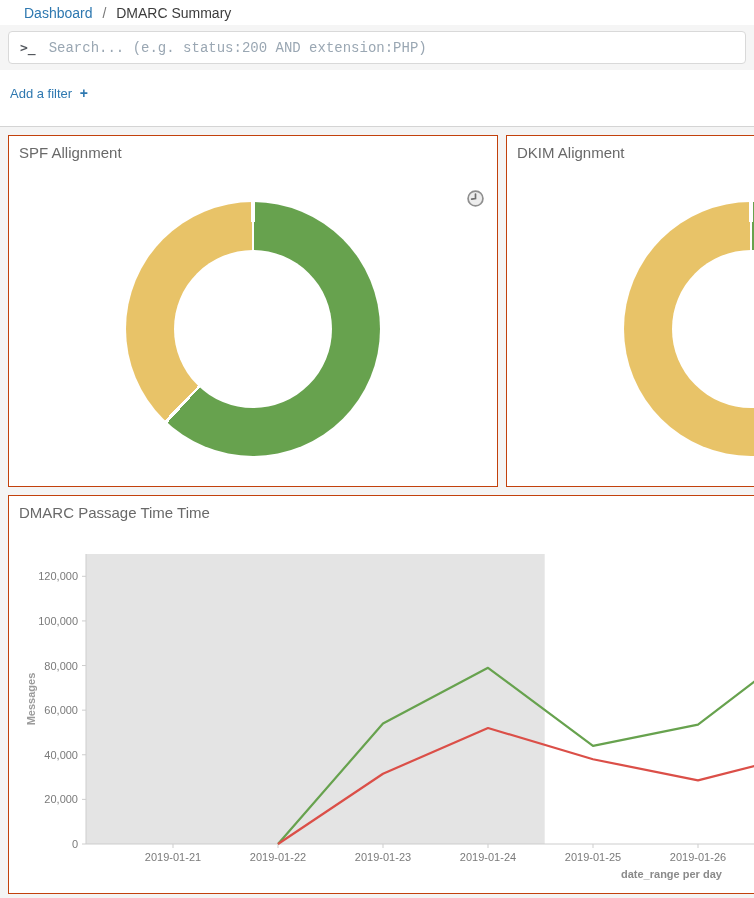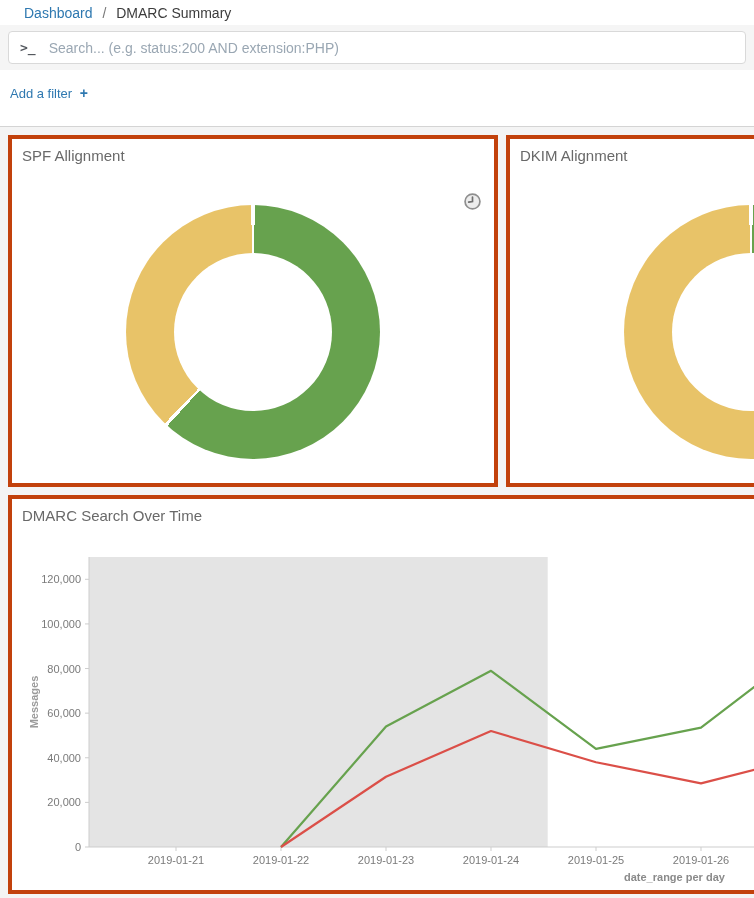--- a/index.html
+++ b/index.html
@@ -17,30 +17,30 @@
   
   .search-bar { background:#f5f5f5; padding:6px 8px; }
   .search-box {
     display:flex; align-items:center; height:33px;
     background:#fff; border:1px solid #d9d9d9; border-radius:4px; padding:0 11px;
   }
   .prompt-icon {
     font-family:"DejaVu Sans Mono", monospace;
     font-size:13px; color:#54585e; margin-right:11px; font-weight:bold;
   }
-  .search-input { border:none; outline:none; flex:1; font-size:14px; color:#b91c1c; background:transparent; }
+  .search-input { border:none; outline:none; flex:1; font-size:14px; color:#b91c1c; background:transparent;font-family:Liberation Mono, monospace; }
   .search-input::placeholder { color:#9aa7b3; }
   
   .filter-bar { background:#fff; padding:14px 10px 24px; border-bottom:1px solid #d4d4d4; }
   .add-filter { color:#2e78b0; font-size:13px; cursor:pointer; }
   .add-filter .plus { font-weight:bold; margin-left:4px; font-size:14px; }
   
   .dashboard { background:#f4f4f4; padding:8px; height:783px; }
   .top-row { display:flex; flex-wrap:nowrap; gap:8px; width:988px; margin-bottom:8px; }
-  .panel { background:#fff; border:4px solid #c2410c; position:relative; }
+  .panel { background:#fff; border:1px solid #c2410c; position:relative; }
   .donut-panel { flex:0 0 490px; width:490px; height:352px; }
   .line-panel { width:988px; height:399px; }
   .panel-title { position:absolute; top:8px; left:10px; font-size:15px; color:#696969; white-space:nowrap; }
   
   .donut { position:absolute; width:254px; height:254px; border-radius:50%; left:calc(50% - 127px); top:66px; cursor:pointer; }
   .donut .hole { position:absolute; width:158px; height:158px; left:48px; top:48px; background:#fff; border-radius:50%; }
   
   .panel-icon { position:absolute; top:54px; right:13px; width:17px; height:17px; cursor:pointer; }
   
   .line-chart-svg { position:absolute; left:0; top:0; }
@@ -90,21 +90,21 @@
       <div class="panel donut-panel">
         <div class="panel-title">DKIM Alignment</div>
         <div class="donut" id="donut-1" style="background: conic-gradient(rgb(255, 255, 255) 0deg, rgb(255, 255, 255) 0.8deg, rgb(103, 162, 78) 0.8deg, rgb(103, 162, 78) 28deg, rgb(255, 255, 255) 28deg, rgb(255, 255, 255) 28.8deg, rgb(255, 255, 255) 28.8deg, rgb(255, 255, 255) 29.6deg, rgb(232, 195, 104) 29.6deg, rgb(232, 195, 104) 359.2deg, rgb(255, 255, 255) 359.2deg, rgb(255, 255, 255) 360deg);">
           <div class="hole"></div>
         </div>
       </div>
 
     </div>
 
     <div class="panel line-panel">
-      <div class="panel-title">DMARC Search Over Time</div>
+      <div class="panel-title">DMARC Passage Time Time</div>
       <svg id="line-chart" class="line-chart-svg" width="986" height="397" viewBox="0 0 986 397">
           <rect x="77" y="58" width="458.70000000000005" height="290" fill="#e4e4e4"></rect>
           <line x1="77" y1="58" x2="77" y2="348" stroke="#cdcdcd" stroke-width="1"></line>
           <line x1="77" y1="348" x2="986" y2="348" stroke="#cdcdcd" stroke-width="1"></line>
           <line x1="73" y1="348" x2="77" y2="348" stroke="#cdcdcd"></line>
           <text x="69" y="352" text-anchor="end" font-size="11" fill="#7a7a7a">0</text>
           <line x1="73" y1="303.38461538461536" x2="77" y2="303.38461538461536" stroke="#cdcdcd"></line>
           <text x="69" y="307.38461538461536" text-anchor="end" font-size="11" fill="#7a7a7a">20,000</text>
           <line x1="73" y1="258.7692307692308" x2="77" y2="258.7692307692308" stroke="#cdcdcd"></line>
           <text x="69" y="262.7692307692308" text-anchor="end" font-size="11" fill="#7a7a7a">40,000</text>

